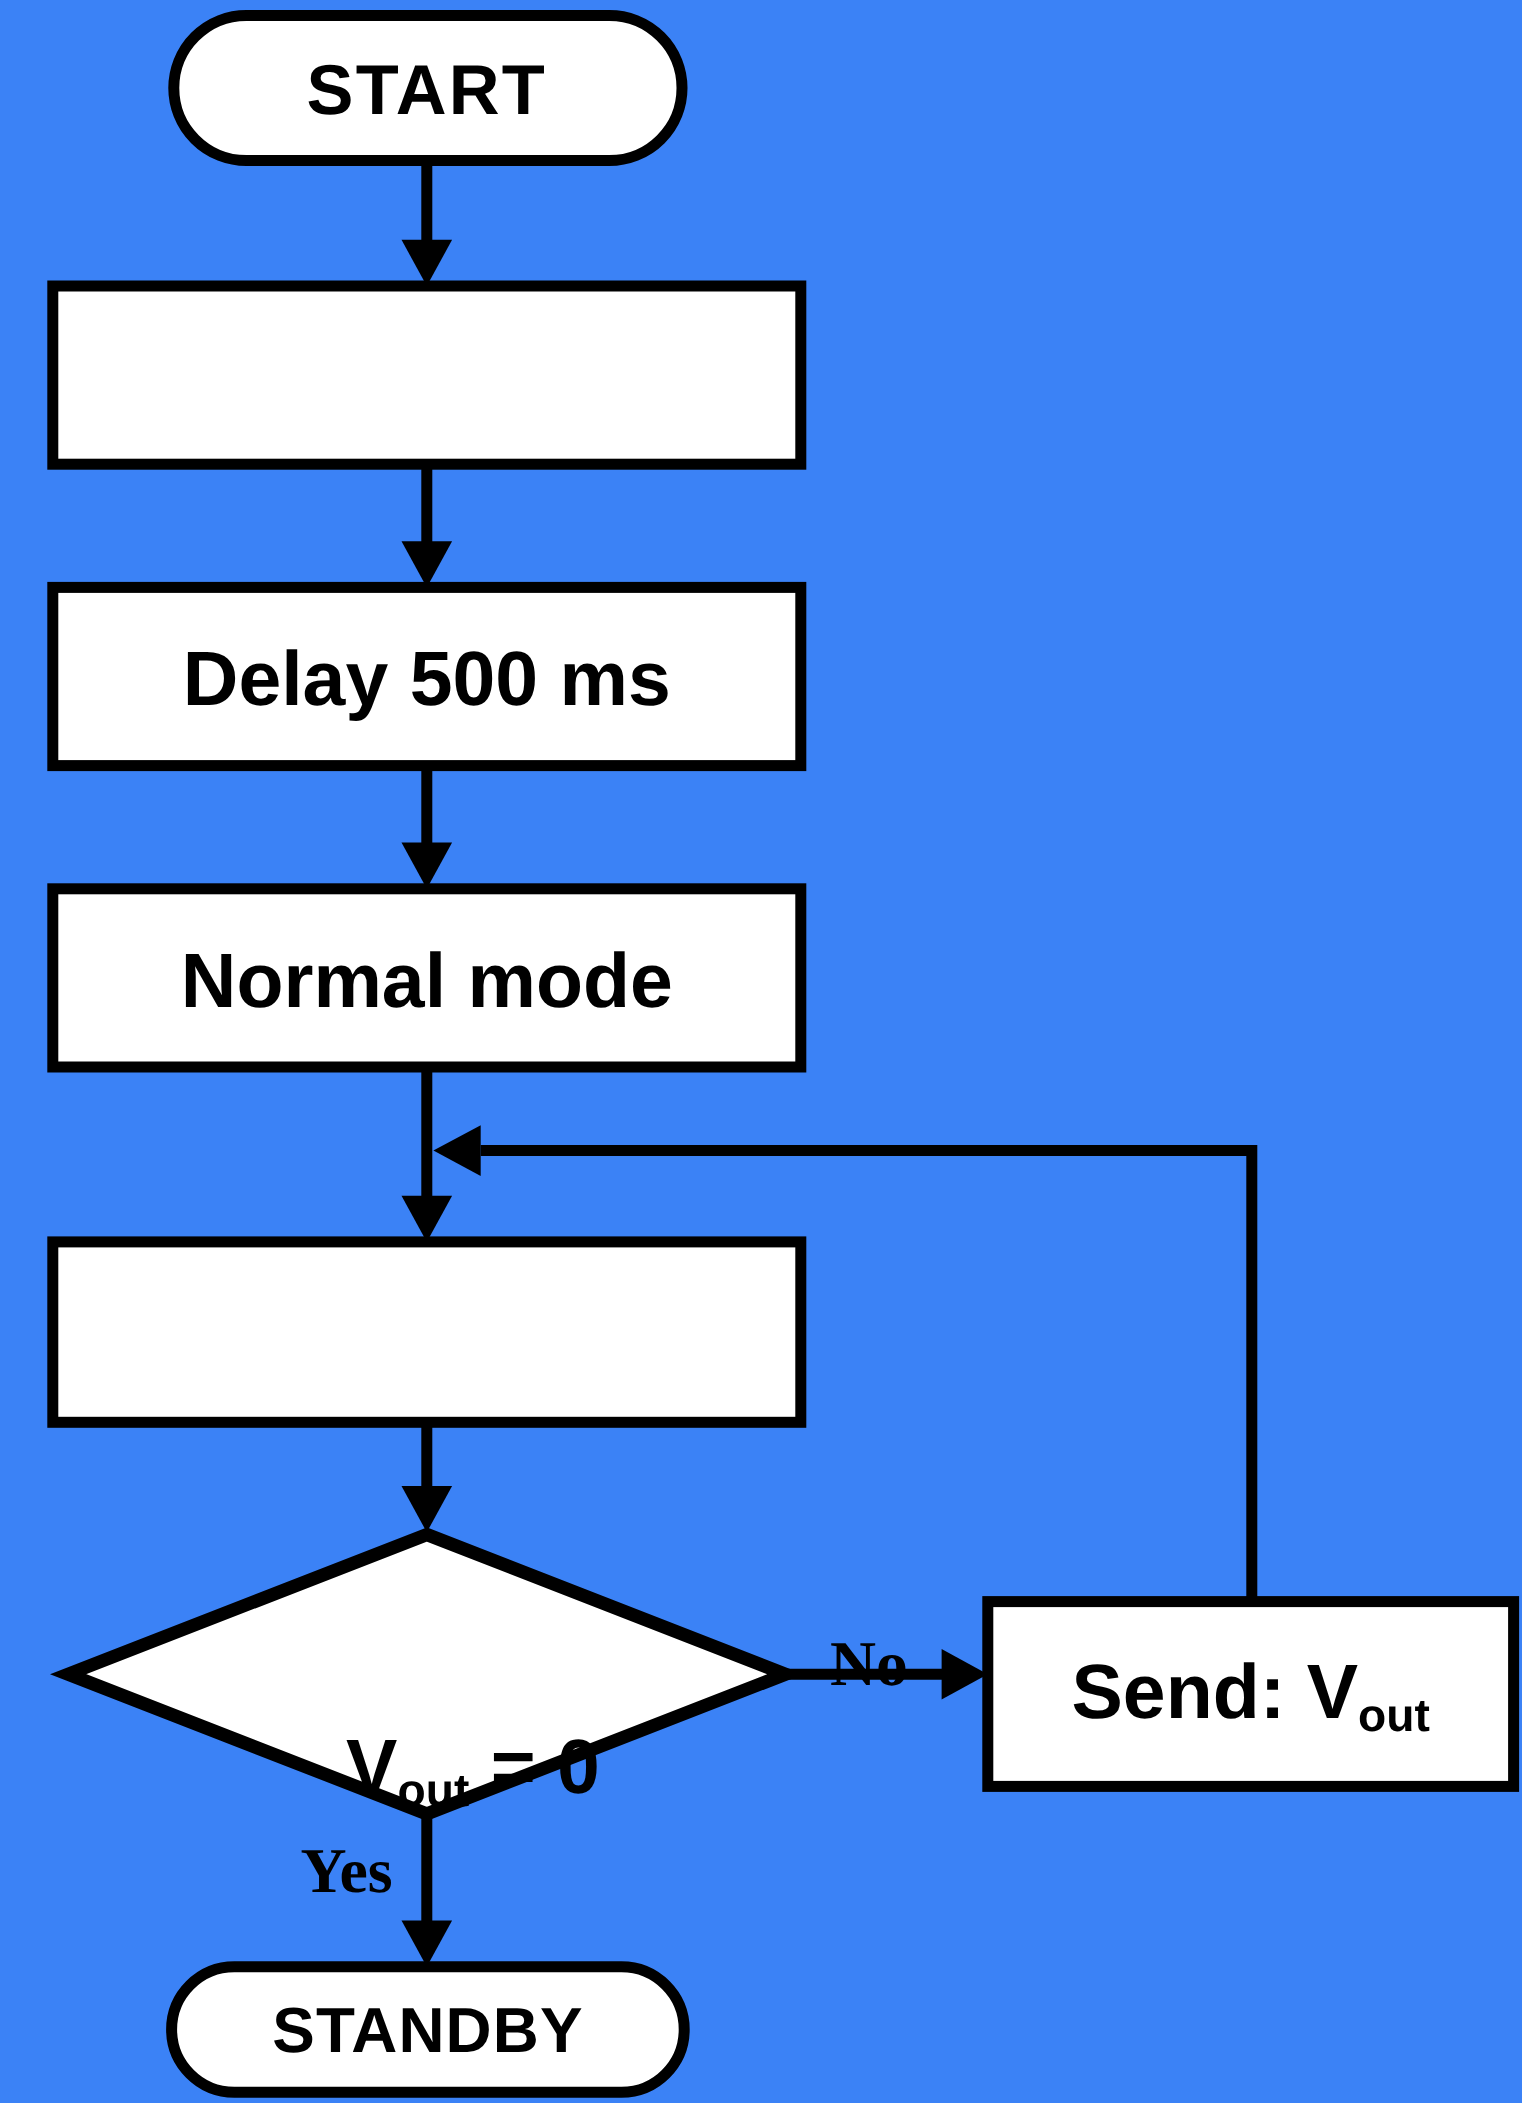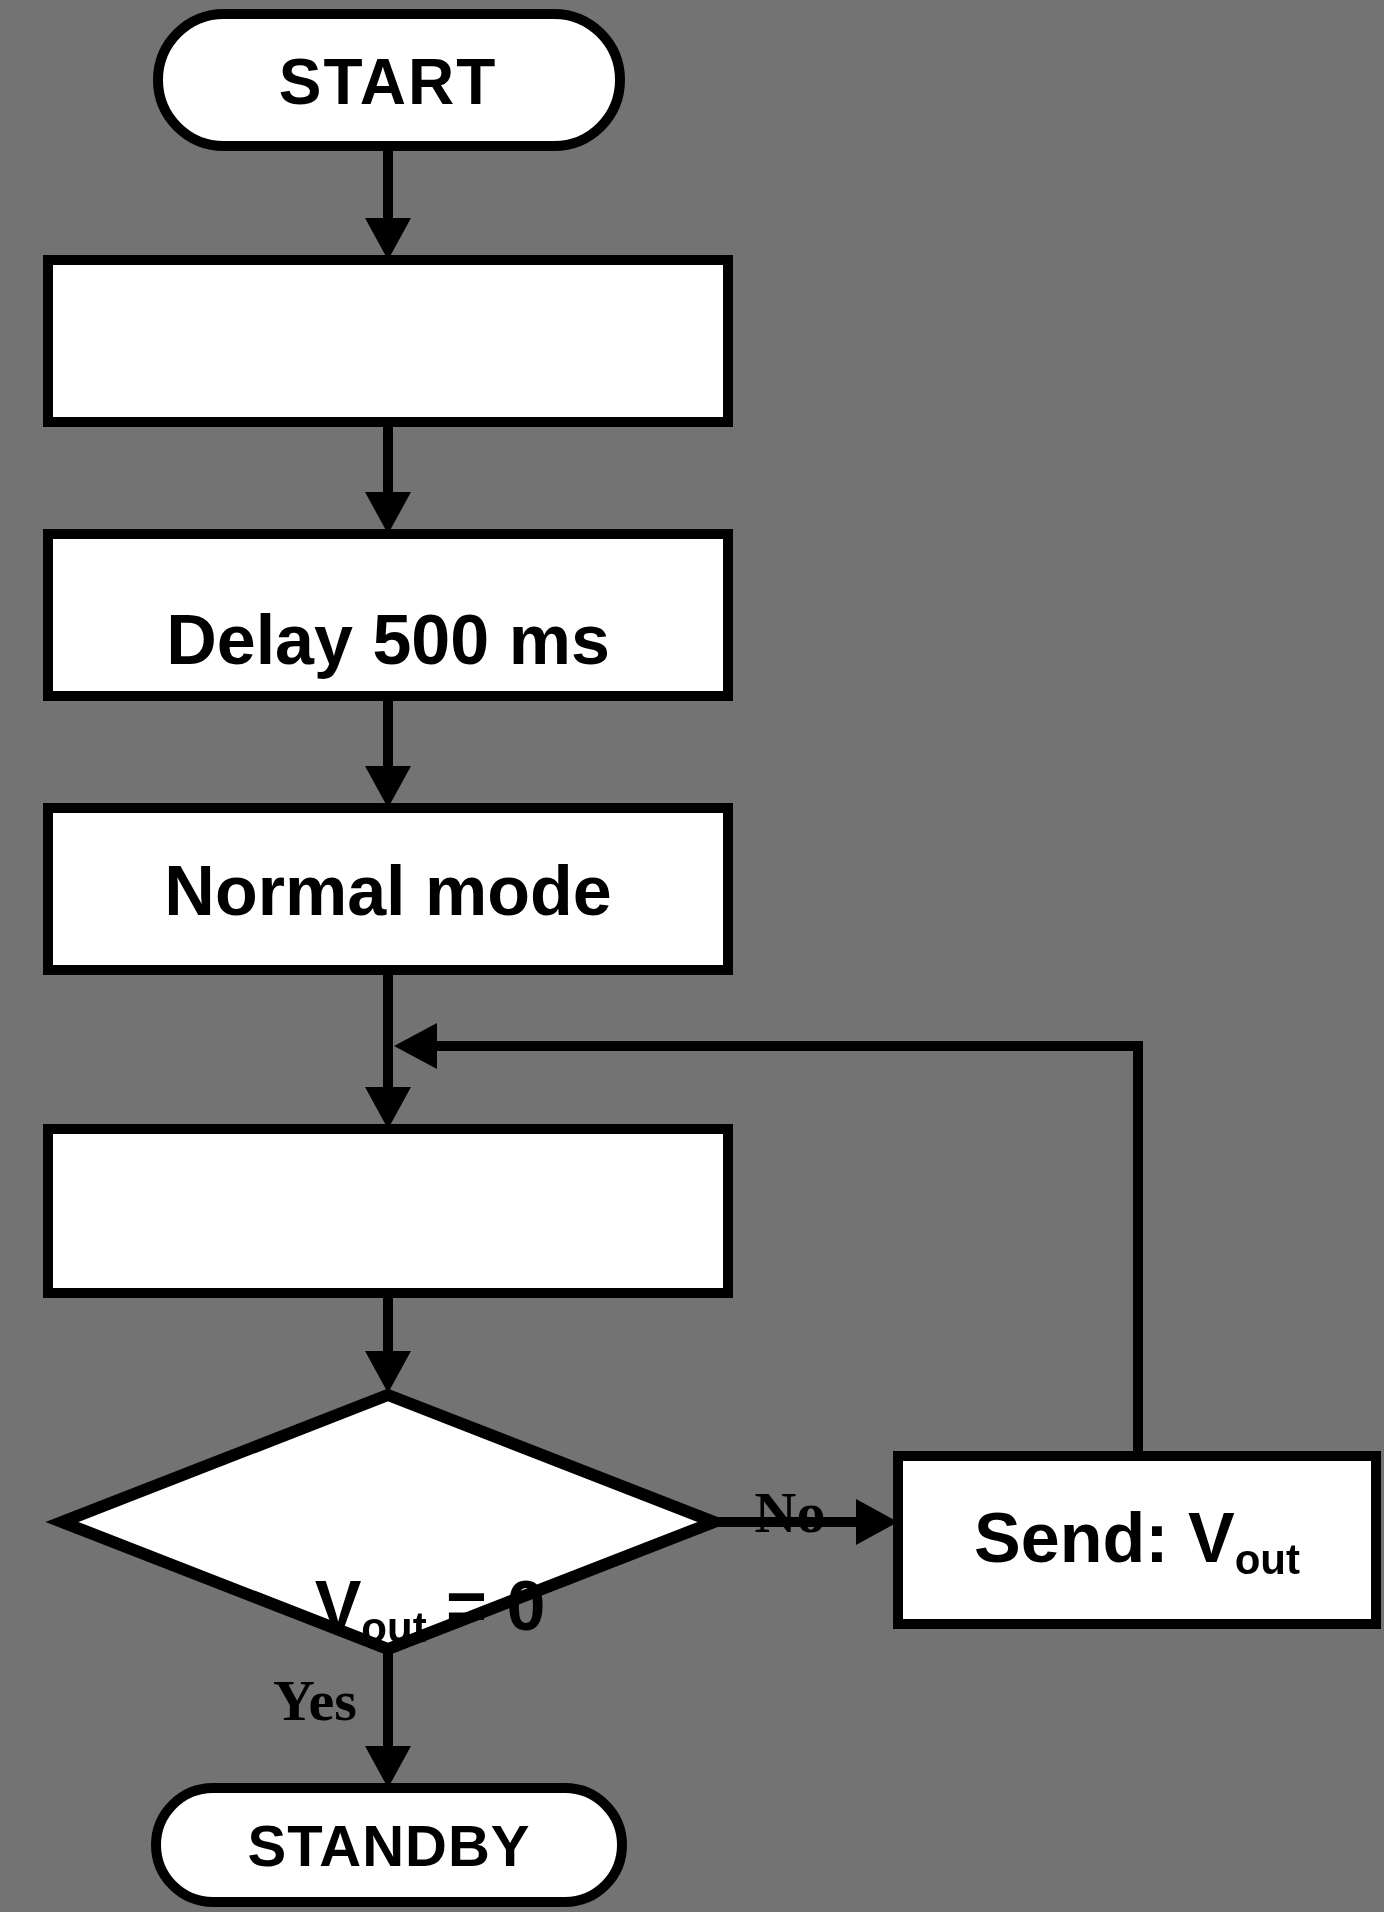--- a/index.html
+++ b/index.html
@@ -4,21 +4,21 @@
 <style>
   html, body {
     margin: 0;
     padding: 0;
     background: #ffffff;
   }
   .canvas {
     position: relative;
     width: 1384px;
     height: 1912px;
-    background: #737373;
+    background: #3b82f6;
     overflow: hidden;
     font-family: "Liberation Sans", sans-serif;
   }
   .flow-svg {
     position: absolute;
     left: 0;
     top: 0;
     width: 1384px;
     height: 1912px;
   }
@@ -111,21 +111,21 @@
     <rect class="shape" x="48" y="808" width="680" height="162"></rect>
     <rect class="shape" x="48" y="1129" width="680" height="164"></rect>
     <polygon class="shape-thick" points="388,1395 714,1522 388,1649 62,1522"></polygon>
     <rect class="shape" x="898" y="1456" width="478" height="168"></rect>
     <rect class="shape" x="156" y="1788" width="466" height="114" rx="57" ry="57"></rect>
   </svg>
 
   <div class="label label-start" style="left:388px; top:82px;">START</div>
 
 
-  <div class="label label-node" style="left:388px; top:640px;">Delay 500 ms</div>
+  <div class="label label-node" style="left:388px; top:617px;">Delay 500 ms</div>
 
   <div class="label label-node" style="left:388px; top:891px;">Normal mode</div>
 
 
   <div class="label label-node" style="left:388px; top:1610px;margin-left:42px;">
     <span>V</span><span class="sub">out</span><span> = 0</span>
   </div>
 
   <div class="label label-node" style="left:1137px; top:1542px;">
     <span>Send: V</span><span class="sub">out</span>

